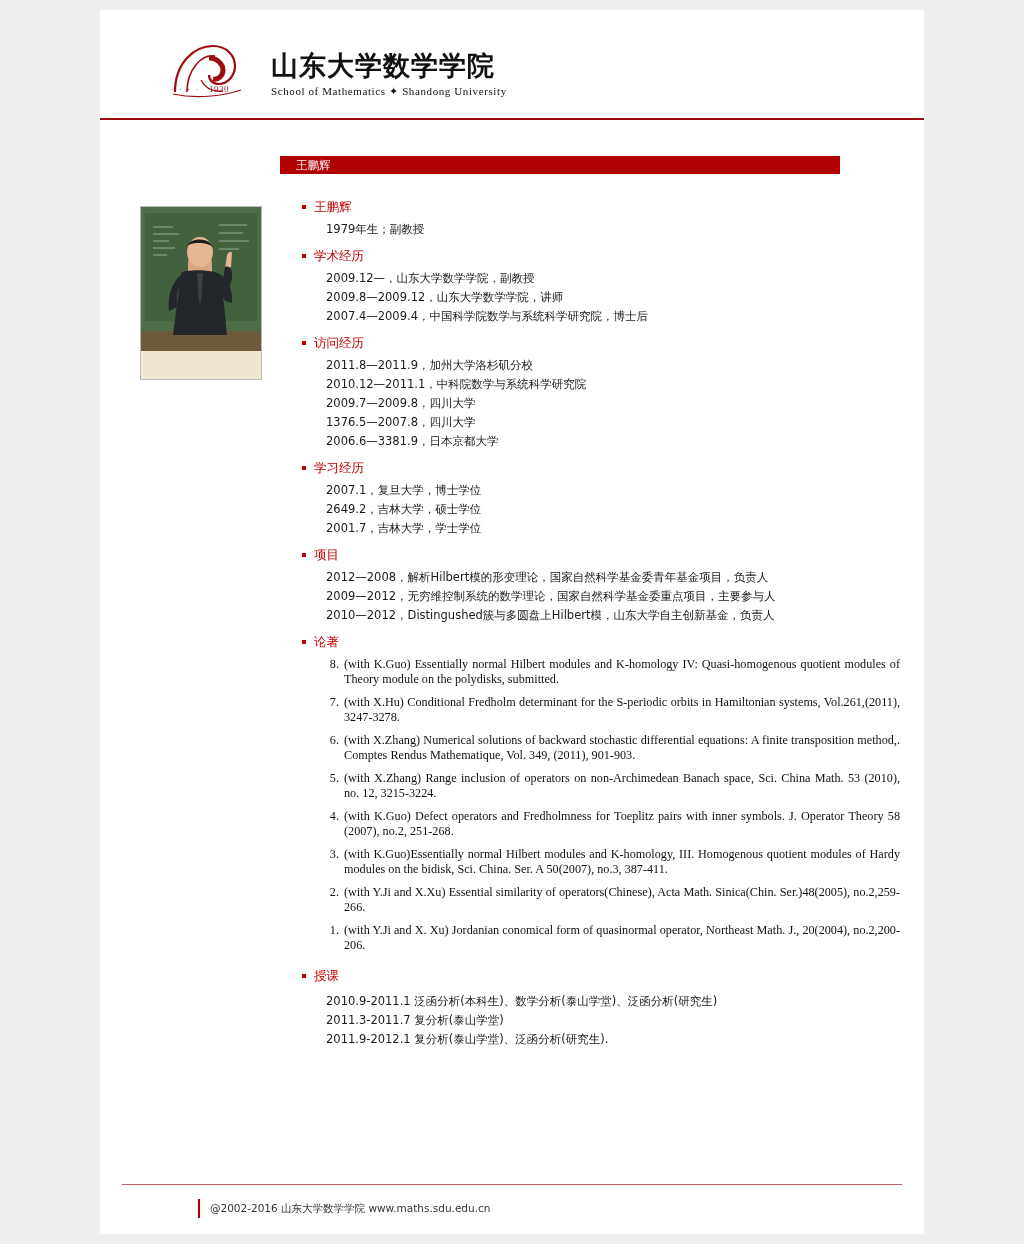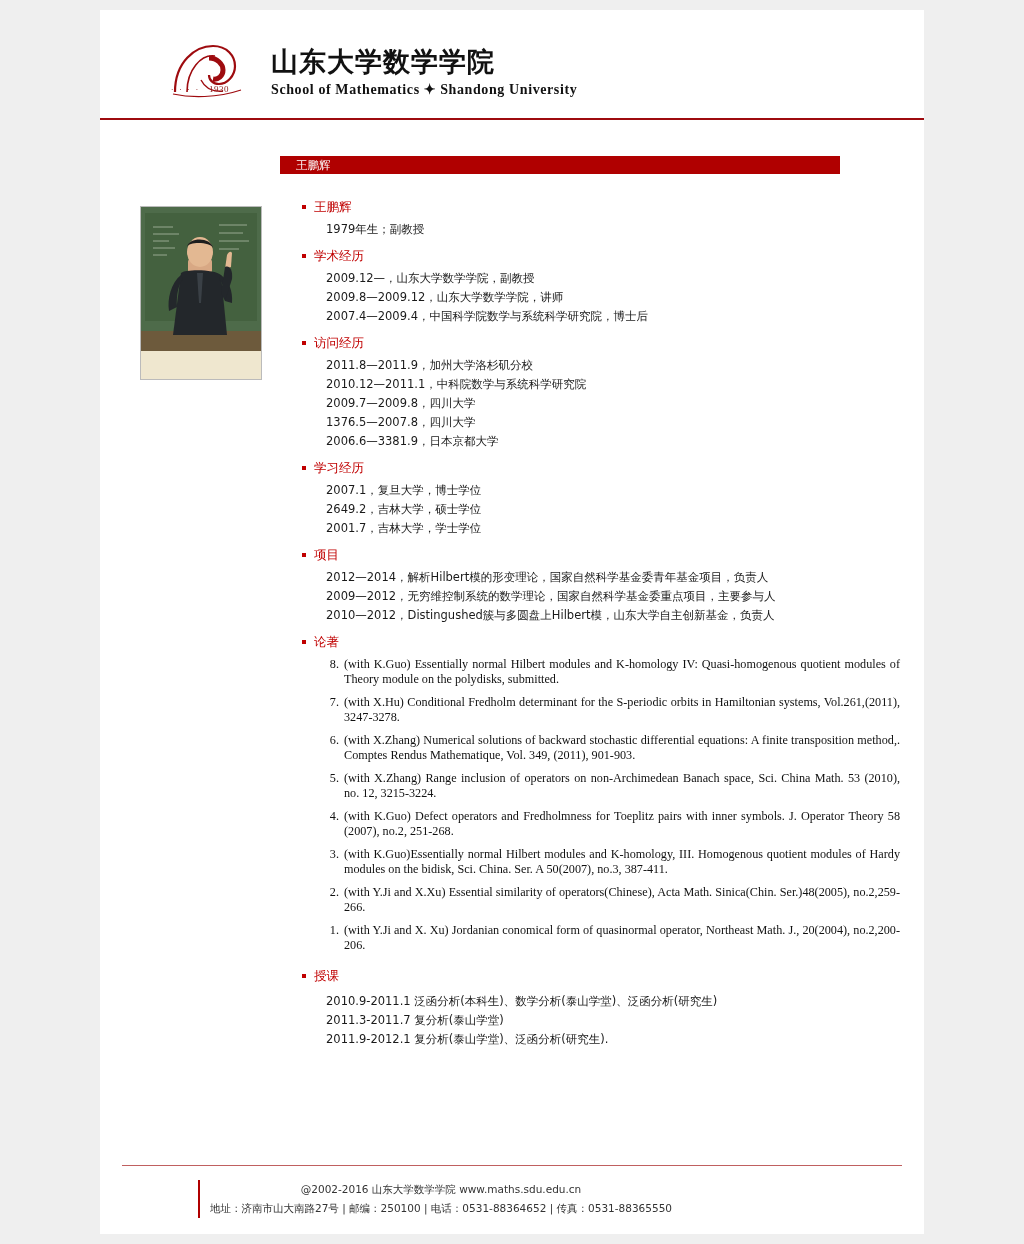--- a/index.html
+++ b/index.html
@@ -63,25 +63,25 @@
   .logo-cn {
     font-family: "DejaVu Sans", sans-serif;
     font-size: 27px;
     font-weight: bold;
     color: #111;
     letter-spacing: 1px;
     line-height: 1.1;
   }
   .logo-en {
     font-family: "Liberation Serif", serif;
-    font-size: 14px;
+    font-size: 11px;
     color: #111;
     letter-spacing: 0.6px;
     margin-top: 4px;
-    font-weight: bold;
+    font-weight: normal;
   }
   .header-rule {
     position: absolute;
     left: 0;
     right: 0;
     bottom: 0;
     height: 2px;
     background: #9e0b0f;
   }
   .content {
@@ -300,21 +300,21 @@
           <div class="sec-body">
             <div>2007.1，复旦大学，博士学位</div>
             <div>2649.2，吉林大学，硕士学位</div>
             <div>2001.7，吉林大学，学士学位</div>
           </div>
         </div>
 
         <div class="sec">
           <div class="sec-head">项目</div>
           <div class="sec-body">
-            <div>2012—2014，解析Hilbert模的形变理论，国家自然科学基金委青年基金项目，负责人</div>
+            <div>2012—2008，解析Hilbert模的形变理论，国家自然科学基金委青年基金项目，负责人</div>
             <div>2009—2012，无穷维控制系统的数学理论，国家自然科学基金委重点项目，主要参与人</div>
             <div>2010—2012，Distingushed簇与多圆盘上Hilbert模，山东大学自主创新基金，负责人</div>
           </div>
         </div>
 
         <div class="sec">
           <div class="sec-head">论著</div>
           <div class="pub-list">
             <div class="pub-item">
               <span class="pub-num">8.</span>
@@ -363,18 +363,17 @@
       </div>
     </div>
   </div>
 
   <div class="footer">
     <div class="footer-rule"></div>
     <div class="footer-body">
       <div class="footer-bar"></div>
       <div class="footer-lines">
         <div>@2002-2016 山东大学数学学院 www.maths.sdu.edu.cn</div>
-        <div>地址：济南市山大南路27号 | 邮编：250100 | 电话：0531-88364652 | 传真：0531-88365550</div>
       </div>
     </div>
   </div>
 
 </div>
 
 </body></html>

